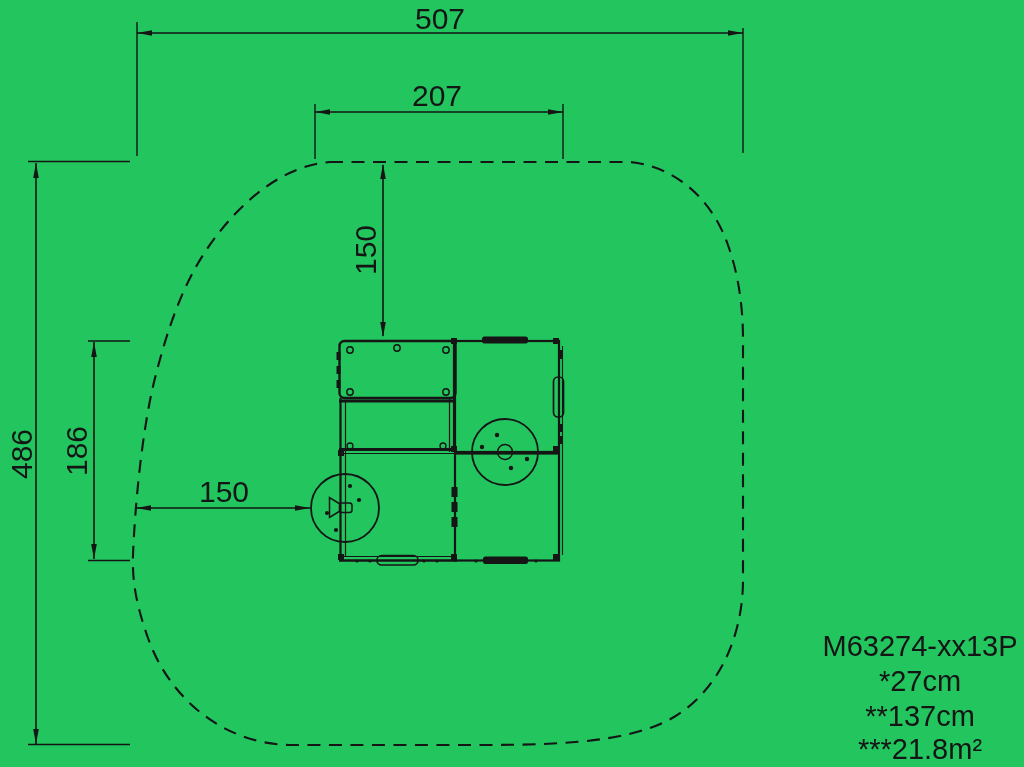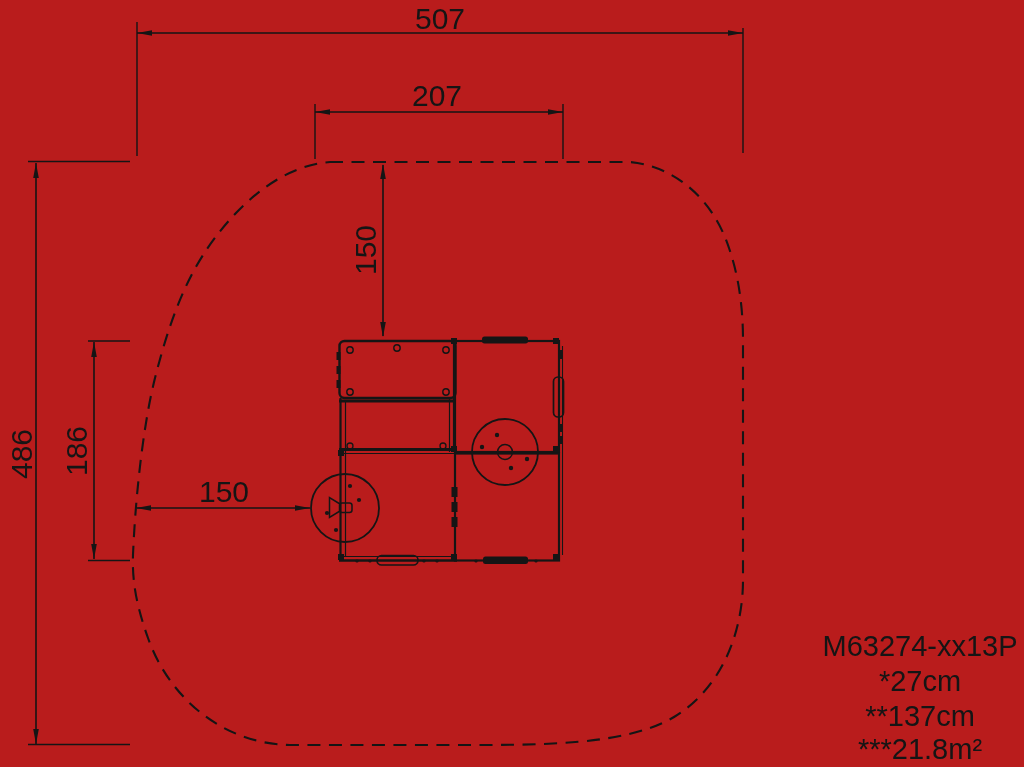--- a/index.html
+++ b/index.html
@@ -1,17 +1,17 @@
 <!DOCTYPE html>
 <html><head>
 <meta charset="utf-8">
 <style>
   html,body{margin:0;padding:0;background:#ffffff;}
   #canvas{
-    position:relative;width:1024px;height:767px;background:#b91c1c;
+    position:relative;width:1024px;height:767px;background:#22c55e;
     font-family:"Liberation Sans", sans-serif;overflow:hidden;
   }
   svg{position:absolute;left:0;top:0;}
   .ink{stroke:#151515;fill:none;}
   .fillink{fill:#151515;stroke:none;}
   text{fill:#151515;font-family:"Liberation Sans", sans-serif;}
   .dimtext{font-size:30px;}
   .prodtext{font-size:29px;}
 </style>
 </head>

